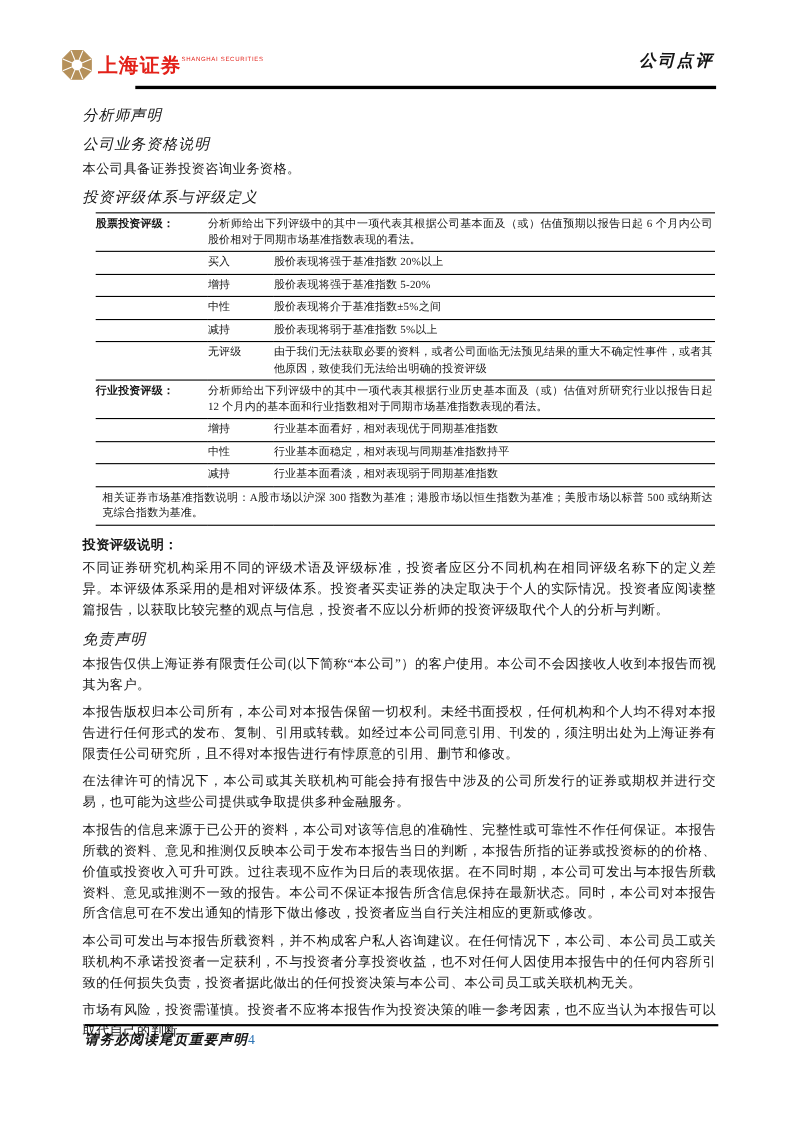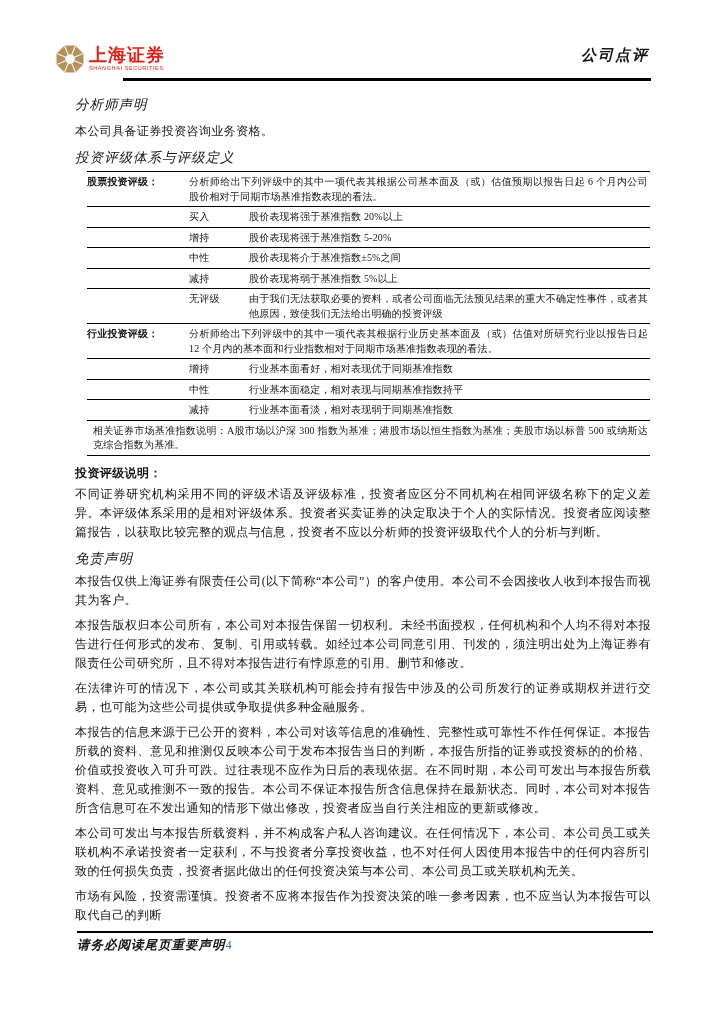--- a/index.html
+++ b/index.html
@@ -5,21 +5,21 @@
   html,body{margin:0;padding:0;background:#888;}
   .page{
     position:relative;width:724px;height:1024px;margin:0 auto;background:#fff;
     font-family:"Liberation Serif","DejaVu Serif",serif;color:#151515;overflow:hidden;
   }
   .content{position:absolute;left:75px;top:44px;width:576px;}
 
   
   .header{position:relative;height:40px;margin-bottom:12px;}
   .brand{position:absolute;left:-20px;top:0;display:flex;align-items:center;gap:4px;}
-  .brand-text{display:flex;flex-direction:column;line-height:1;}
+  .brand-text{display:flex;flex-direction:row;line-height:1;}
   .brand-cn{font-size:18px;font-weight:bold;color:#e32119;font-family:"Liberation Sans",sans-serif;letter-spacing:1px;}
   .brand-en{font-size:5.5px;color:#e32119;font-family:"Liberation Sans",sans-serif;letter-spacing:.6px;margin-top:2px;}
   .header-rule{position:absolute;left:48px;right:0;bottom:3px;height:3px;background:#000;}
   .doc-type{position:absolute;right:2px;bottom:19px;font-size:15px;font-weight:bold;font-style:italic;letter-spacing:2px;}
 
   
   .h{font-size:13.5px;font-weight:normal;font-style:italic;letter-spacing:1px;margin:0 0 4px 0;}
   .para{font-size:12px;line-height:19px;text-align:justify;margin:0 0 6px 0;letter-spacing:.4px;}
   .sect{margin-bottom:8px;}
 
@@ -67,20 +67,21 @@
       </div>
       <div class="doc-type">公司点评</div>
       <div class="header-rule"></div>
     </div>
 
     <div class="sect">
       <div class="h">分析师声明</div>
     </div>
 
     <div class="sect">
+      <div class="h">公司业务资格说明</div>
       <p class="para">本公司具备证券投资咨询业务资格。</p>
     </div>
 
     <div class="sect">
       <div class="h">投资评级体系与评级定义</div>
       <div class="rating-wrap">
         <table class="rating">
           <colgroup>
               <col style="width:102px">
               <col style="width:60px">

